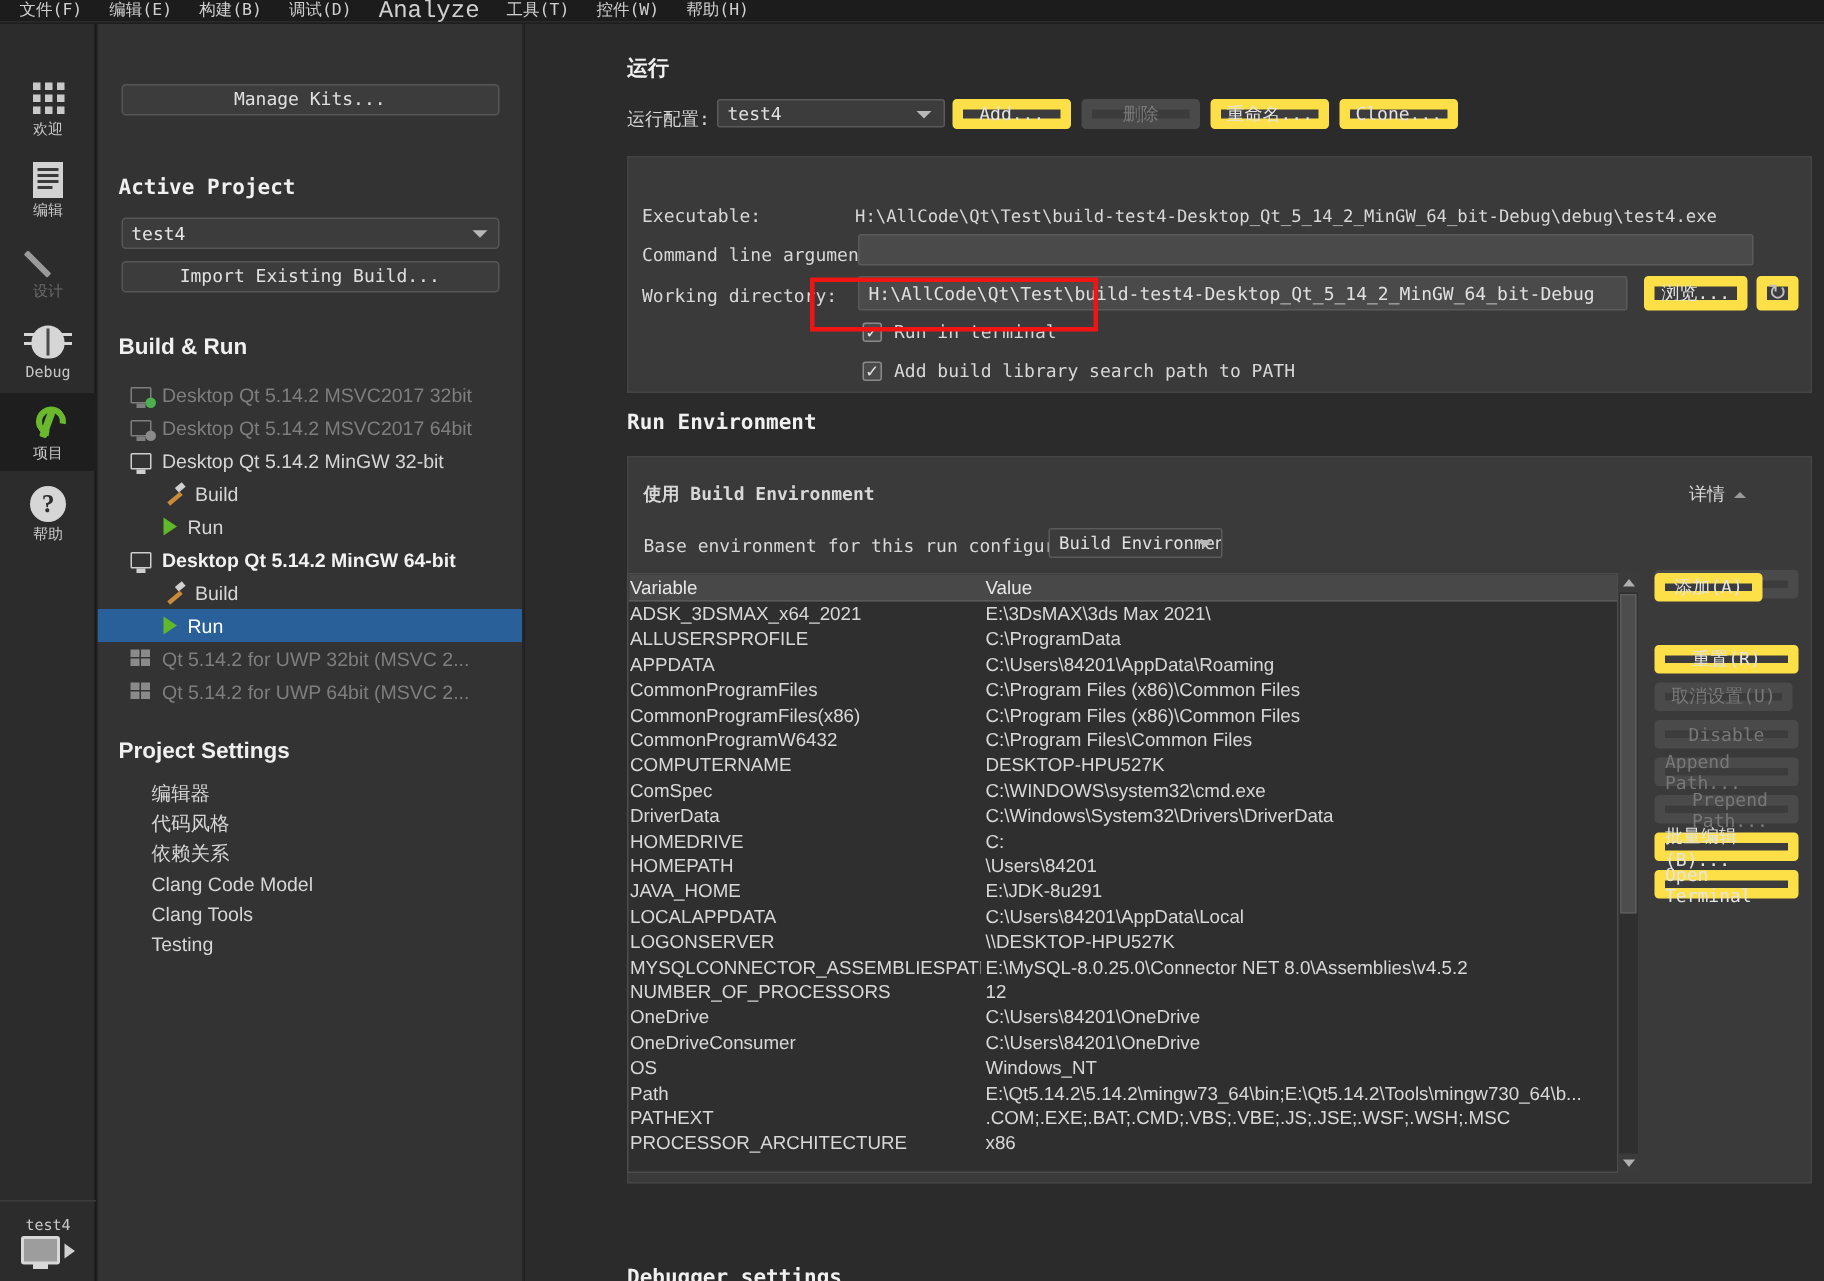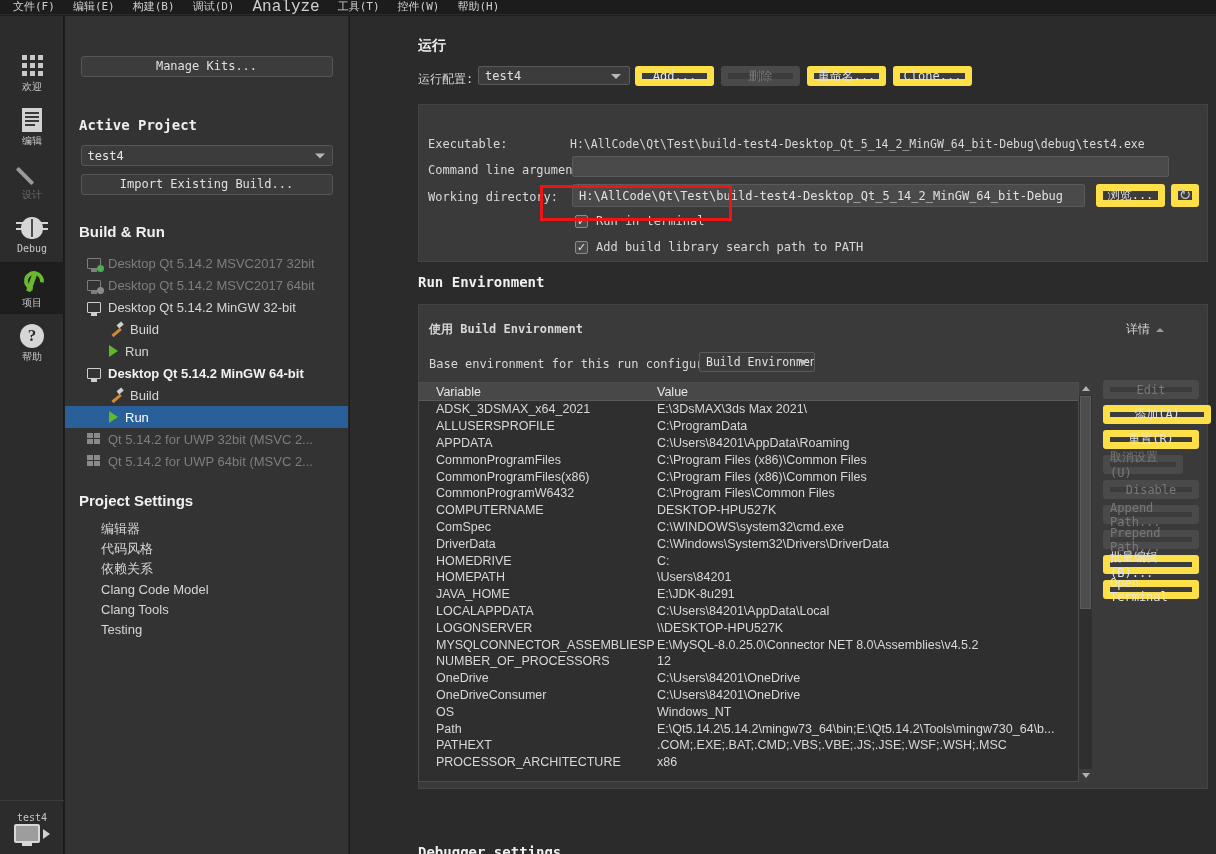--- a/index.html
+++ b/index.html
@@ -193,21 +193,21 @@
   .env-head {
     height:18px; background:#484848; display:flex; align-items:center;
     font-family:"Liberation Sans", sans-serif; font-size:12.5px; color:#e8e8e8;
     border-bottom:1px solid #5a5a5a;
   }
   .env-row {
     height:16.8px; display:flex; align-items:center;
     font-family:"Liberation Sans", sans-serif; font-size:12.5px; color:#d8d8d8;
     white-space:nowrap; overflow:hidden;
   }
-  .env-var { width:235px; padding-left:17px; overflow:hidden; text-overflow:clip; flex:none;}
+  .env-var { width:235px; padding-left:1px; overflow:hidden; text-overflow:clip; flex:none;}
   .env-val { flex:1; padding-left:3px; overflow:hidden; }
   .vscroll {
     position:absolute; width:14px; background:#2f2f2f; border-left:1px solid #4c4c4c;
   }
   .vscroll .thumb { position:absolute; left:1px; width:11px; background:#4d4d4d; border:1px solid #5c5c5c;}
   .vscroll .arr { position:absolute; left:0; width:13px; height:13px; background:#3b3b3b;
                   display:flex;align-items:center;justify-content:center;}
   .tri-up { width:0;height:0;border-left:4px solid transparent;border-right:4px solid transparent;border-bottom:5px solid #b0b0b0;}
   .tri-dn { width:0;height:0;border-left:4px solid transparent;border-right:4px solid transparent;border-top:5px solid #b0b0b0;}
   .tri-sm-up { width:0;height:0;border-left:4px solid transparent;border-right:4px solid transparent;border-bottom:4px solid #9a9a9a;}
@@ -564,23 +564,23 @@
     <div class="arr" style="top:0;">
         <span class="tri-up"></span>
       </div>
     <div class="thumb" style="top:14px;height:213px;"></div>
     <div class="arr" style="bottom:0;">
         <span class="tri-dn"></span>
       </div>
   </div>
 
   <div class="btn disabled" style="position:absolute;left:753px;top:364px;width:96px;height:19px;">Edit</div>
-  <div class="btn" style="position:absolute;left:753px;top:389px;width:108px;height:19px;">添加(A)</div>
+  <div class="btn" style="position:absolute;left:753px;top:366px;width:72px;height:19px;">添加(A)</div>
   <div class="btn" style="position:absolute;left:753px;top:414px;width:96px;height:19px;">重置(R)</div>
-  <div class="btn disabled" style="position:absolute;left:753px;top:439px;width:80px;height:19px;">取消设置(U)</div>
+  <div class="btn disabled" style="position:absolute;left:753px;top:439px;width:92px;height:19px;">取消设置(U)</div>
   <div class="btn disabled" style="position:absolute;left:753px;top:464px;width:96px;height:19px;">Disable</div>
   <div class="btn disabled" style="position:absolute;left:753px;top:489px;width:96px;height:19px;">Append Path...</div>
-  <div class="btn disabled" style="position:absolute;left:753px;top:514px;width:96px;height:19px;">Prepend Path...</div>
+  <div class="btn disabled" style="position:absolute;left:753px;top:514px;width:96px;height:19px;padding-left:18px;">Prepend Path...</div>
   <div class="btn" style="position:absolute;left:753px;top:539px;width:96px;height:19px;">批量编辑(B)...</div>
   <div class="btn" style="position:absolute;left:753px;top:564px;width:96px;height:19px;">Open Terminal</div>
 
   <div class="sec-title" style="position:absolute;left:68px;top:828px;">Debugger settings</div>
 </div>
 
 </body></html>

